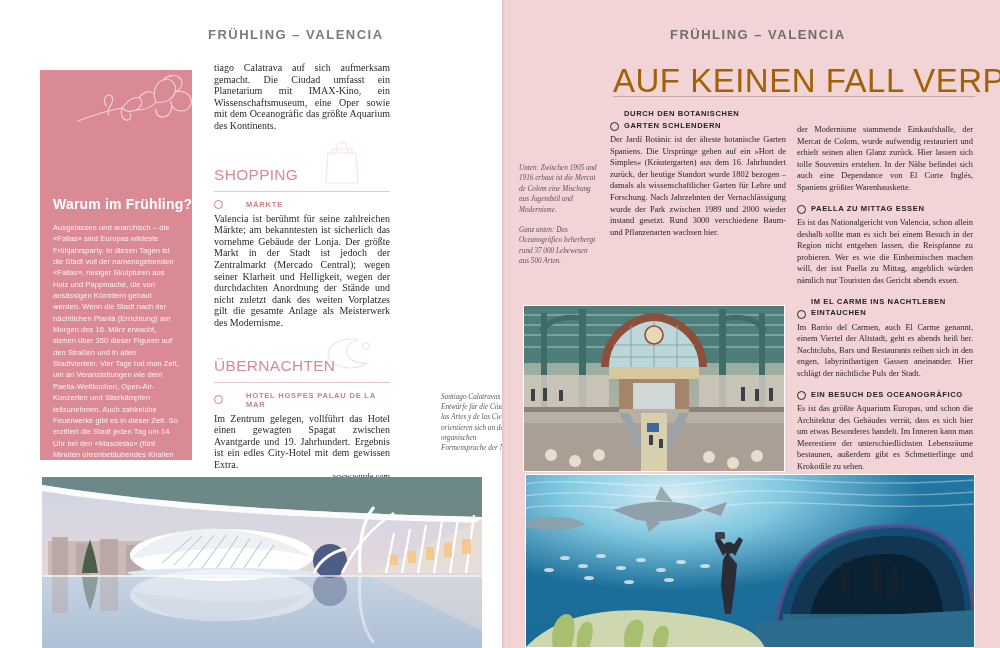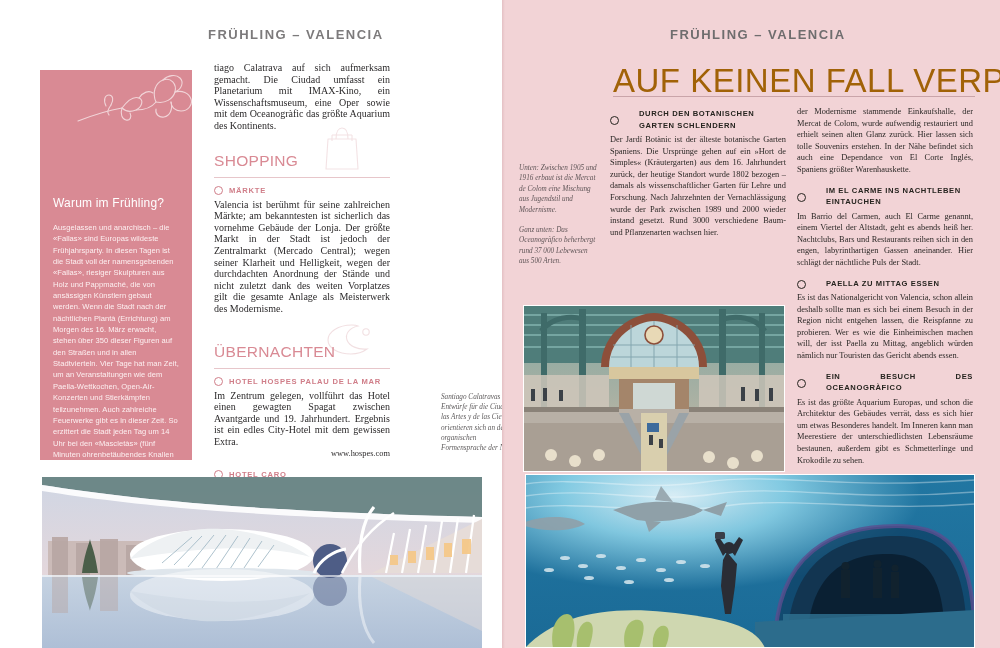--- a/index.html
+++ b/index.html
@@ -41,21 +41,21 @@
     position:absolute;left:40px;top:70px;width:152px;height:390px;
     background:#d98a94;
     color:#ffffff;
     box-sizing:border-box;
     padding:0;
     overflow:hidden;
   }
   .flower-deco{position:absolute;right:-4px;top:-4px;width:120px;height:75px;opacity:.75;}
   .panel-title{
     position:absolute;left:13px;top:126px;
-    font-size:12px;font-weight:400;color:#ffffff;letter-spacing:.2px;
+    font-size:14px;font-weight:700;color:#ffffff;letter-spacing:.2px;
     white-space:nowrap;
   }
   .panel-body{
     position:absolute;left:13px;top:152px;width:128px;
     font-size:7.55px;line-height:11.35px;
     color:#fdf0f1;letter-spacing:.05px;
     text-align:left;
   }
 
   
@@ -72,21 +72,21 @@
   .sec-head{
     font-size:15.5px;font-weight:400;color:#d98a94;
     letter-spacing:.3px;margin:0;
     position:relative;
   }
   .sec-rule{
     position:absolute;left:0;width:176px;height:1px;background:#e7c6ca;
   }
   .subhead{
     font-size:7.6px;font-weight:700;color:#d07e89;letter-spacing:.75px;
-    text-transform:uppercase;display:flex;align-items:center;gap:6px;
+    text-transform:uppercase;display:flex;align-items:center;gap:23px;
     margin:0 0 4px 0;
   }
   .ring{
     width:7px;height:7px;border:1px solid #d07e89;border-radius:50%;
     flex:0 0 auto;display:inline-block;
   }
   .url-right{display:block;text-align:right;font-family:"Liberation Serif",serif;
     font-size:8.4px;color:#2c2a2b;margin-top:2px;}
 
   .bagicon{position:absolute;left:100px;top:-27px;width:56px;height:46px;opacity:.5;}
@@ -115,26 +115,26 @@
     position:absolute;left:613px;top:96px;width:362px;height:1px;background:#c9a4a9;
   }
   .r-col{
     position:absolute;width:176px;
     font-family:"Liberation Serif", serif;
     font-size:8.4px;line-height:11.6px;color:#2b2826;
     text-align:justify;
   }
   .r-col p{margin:0 0 9px 0;}
   .r-col-1{left:610px;top:108px;}
-  .r-col-2{left:797px;top:106px;}
+  .r-col-2{left:797px;top:124px;}
   .r-sub{
     font-family:"Liberation Sans", sans-serif;
     font-size:7.6px;font-weight:700;color:#26241f;letter-spacing:.6px;
     text-transform:uppercase;line-height:11.5px;
-    margin:0 0 3px 0;display:flex;gap:20px;align-items:center;
+    margin:0 0 3px 0;display:flex;gap:5px;align-items:flex-end;
   }
   .r-sub .ring{border-color:#26241f;margin-top:2px;}
   .r-sub span.t{display:block;}
 
   .cap-right{
     position:absolute;left:519px;top:163px;width:80px;
     font-family:"Liberation Serif", serif;font-style:italic;
     font-size:7.2px;line-height:10.4px;color:#5f5557;
   }
   .cap-right p{margin:0 0 10px 0;}
@@ -175,21 +175,21 @@
       <div class="panel-title">Warum im Frühling?</div>
       <div class="panel-body">Ausgelassen und anarchisch – die «Fallas» sind Europas wildeste Frühjahrsparty. In diesen Tagen ist die Stadt voll der namensgebenden «Fallas», riesiger Skulpturen aus Holz und Pappmaché, die von ansässigen Künstlern gebaut werden. Wenn die Stadt nach der nächtlichen Plantà (Errichtung) am Morgen des 16. März erwacht, stehen über 350 dieser Figuren auf den Straßen und in allen Stadtvierteln. Vier Tage hat man Zeit, um an Veranstaltungen wie dem Paella-Wettkochen, Open-Air-Konzerten und Stierkämpfen teilzunehmen. Auch zahlreiche Feuerwerke gibt es in dieser Zeit. So erzittert die Stadt jeden Tag um 14 Uhr bei den «Mascletàs» (fünf Minuten ohrenbetäubendes Knallen und Pfeifen). Um Mitternacht des 19. März (Josefstag) folgt dann das größte Spektakel der Festwoche: Die Fallas gehen alle in Flammen auf. Viele Monate Arbeit und Mühe zerfallen in Sekunden zu Schutt und Asche. Zum feierlichen Abschluss wird die schönste Falla gebührend gekürt.</div>
     </div>
 
     <div class="col-left">
 
       <div class="serif">
         <p>tiago Calatrava auf sich aufmerksam gemacht. Die Ciudad umfasst ein Planetarium mit IMAX-Kino, ein Wissenschaftsmuseum, eine Oper sowie mit dem Oceanogràfic das größte Aquarium des Kontinents.</p>
       </div>
 
-      <div style="position:relative;margin-top:20px;">
+      <div style="position:relative;margin-top:34px;">
         <svg class="bagicon" viewBox="0 0 56 46">
           <g fill="none" stroke="#e7c6ca" stroke-width="1.1" stroke-linejoin="round">
             <path d="M14 14 L12 44 L44 44 L42 14 Z"></path>
             <path d="M22 14 C22 6 25 3 28 3 C31 3 34 6 34 14"></path>
             <path d="M18 10 L18 16"></path>
               <path d="M38 10 L38 16"></path>
             <path d="M18 10 L38 10"></path>
           </g>
         </svg>
         <div class="sec-head">SHOPPING</div>
@@ -213,21 +213,21 @@
         </svg>
         <div class="sec-head">ÜBERNACHTEN</div>
         <div class="sec-rule" style="top:25px;"></div>
 
         <div style="margin-top:16px;">
           <div class="subhead">
             <i class="ring"></i>
             <span>HOTEL HOSPES PALAU DE LA MAR</span>
           </div>
           <div class="serif">Im Zentrum gelegen, vollführt das Hotel einen gewagten Spagat zwischen Avantgarde und 19. Jahrhundert. Ergebnis ist ein edles City-Hotel mit dem gewissen Extra.</div>
-          <span class="url-right">www.hospes.com</span>
+          <span class="url-right">www.wurde.com</span>
         </div>
 
         <div style="margin-top:12px;">
           <div class="subhead">
             <i class="ring"></i>
             <span>HOTEL CARO</span>
           </div>
           <div class="serif">Das Designerhotel liegt in Reichweite der Kathedrale, ist aber dennoch ruhig. Die Zimmer sind individuell und luxuriös gestaltet.</div>
           <span class="url-right">// www.carohotel.com</span>
         </div>
@@ -334,34 +334,34 @@
     <div style="margin-top:6px;">
     </div>
   </div>
 
   <div class="r-col r-col-2">
     <p>der Modernisme stammende Einkaufshalle, der Mercat de Colom, wurde aufwendig restauriert und erhielt seinen alten Glanz zurück. Hier lassen sich tolle Souvenirs erstehen. In der Nähe befindet sich auch eine Dependance von El Corte Inglés, Spaniens größter Warenhauskette.</p>
 
     <div>
       <div class="r-sub">
         <i class="ring"></i>
+        <span class="t">PAELLA ZU MITTAG ESSEN</span>
+      </div>
+      <p>Es ist das Nationalgericht von Valencia, schon allein deshalb sollte man es sich bei einem Besuch in der Region nicht entgehen lassen, die Reispfanne zu probieren. Wer es wie die Einheimischen machen will, der isst Paella zu Mittag, angeblich würden nämlich nur Touristen das Gericht abends essen.</p>
+    </div>
+
+    <div>
+      <div class="r-sub">
+        <i class="ring"></i>
         <span class="t">
           <span>IM EL CARME INS NACHTLEBEN</span><br>
           <span>EINTAUCHEN</span>
         </span>
       </div>
       <p>Im Barrio del Carmen, auch El Carme genannt, einem Viertel der Altstadt, geht es abends heiß her. Nachtclubs, Bars und Restaurants reihen sich in den engen, labyrinthartigen Gassen aneinander. Hier schlägt der nächtliche Puls der Stadt.</p>
-    </div>
-
-    <div>
-      <div class="r-sub">
-        <i class="ring"></i>
-        <span class="t">PAELLA ZU MITTAG ESSEN</span>
-      </div>
-      <p>Es ist das Nationalgericht von Valencia, schon allein deshalb sollte man es sich bei einem Besuch in der Region nicht entgehen lassen, die Reispfanne zu probieren. Wer es wie die Einheimischen machen will, der isst Paella zu Mittag, angeblich würden nämlich nur Touristen das Gericht abends essen.</p>
     </div>
 
     <div>
       <div class="r-sub">
         <i class="ring"></i>
         <span class="t">EIN BESUCH DES OCEANOGRÀFICO</span>
       </div>
       <p>Es ist das größte Aquarium Europas, und schon die Architektur des Gebäudes verrät, dass es sich hier um etwas Besonderes handelt. Im Inneren kann man Meerestiere der unterschiedlichsten Lebensräume bestaunen, außerdem gibt es Schmetterlinge und Krokodile zu sehen.</p>
     </div>
   </div>

